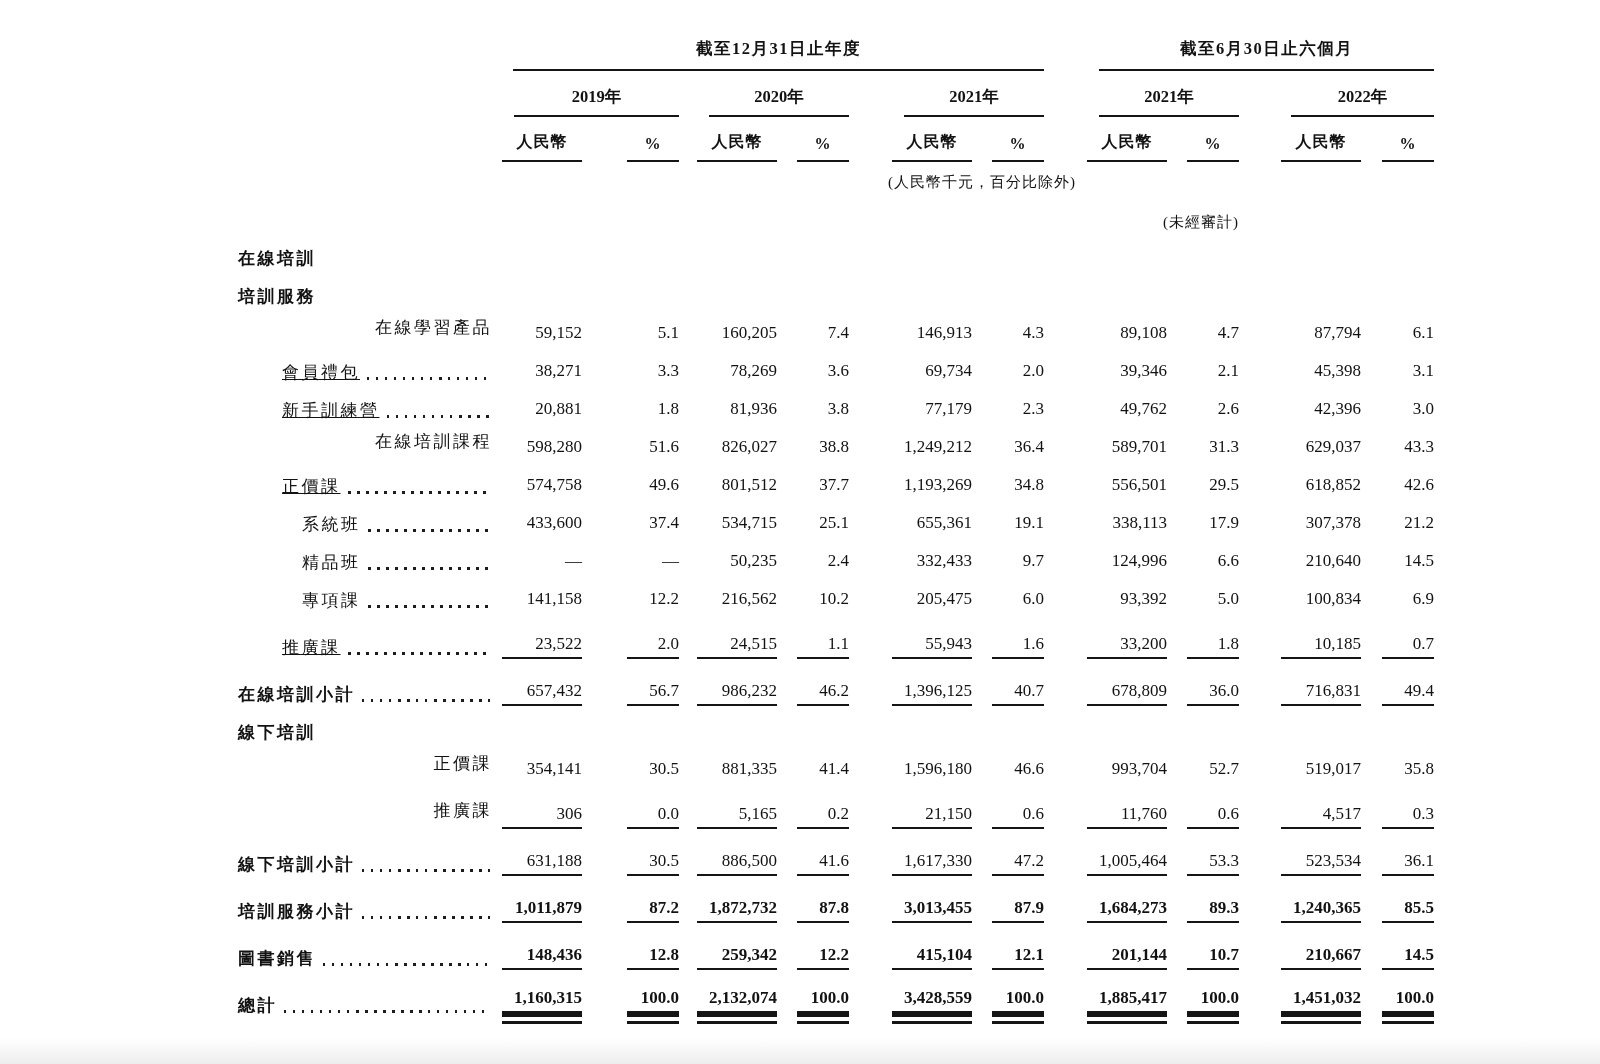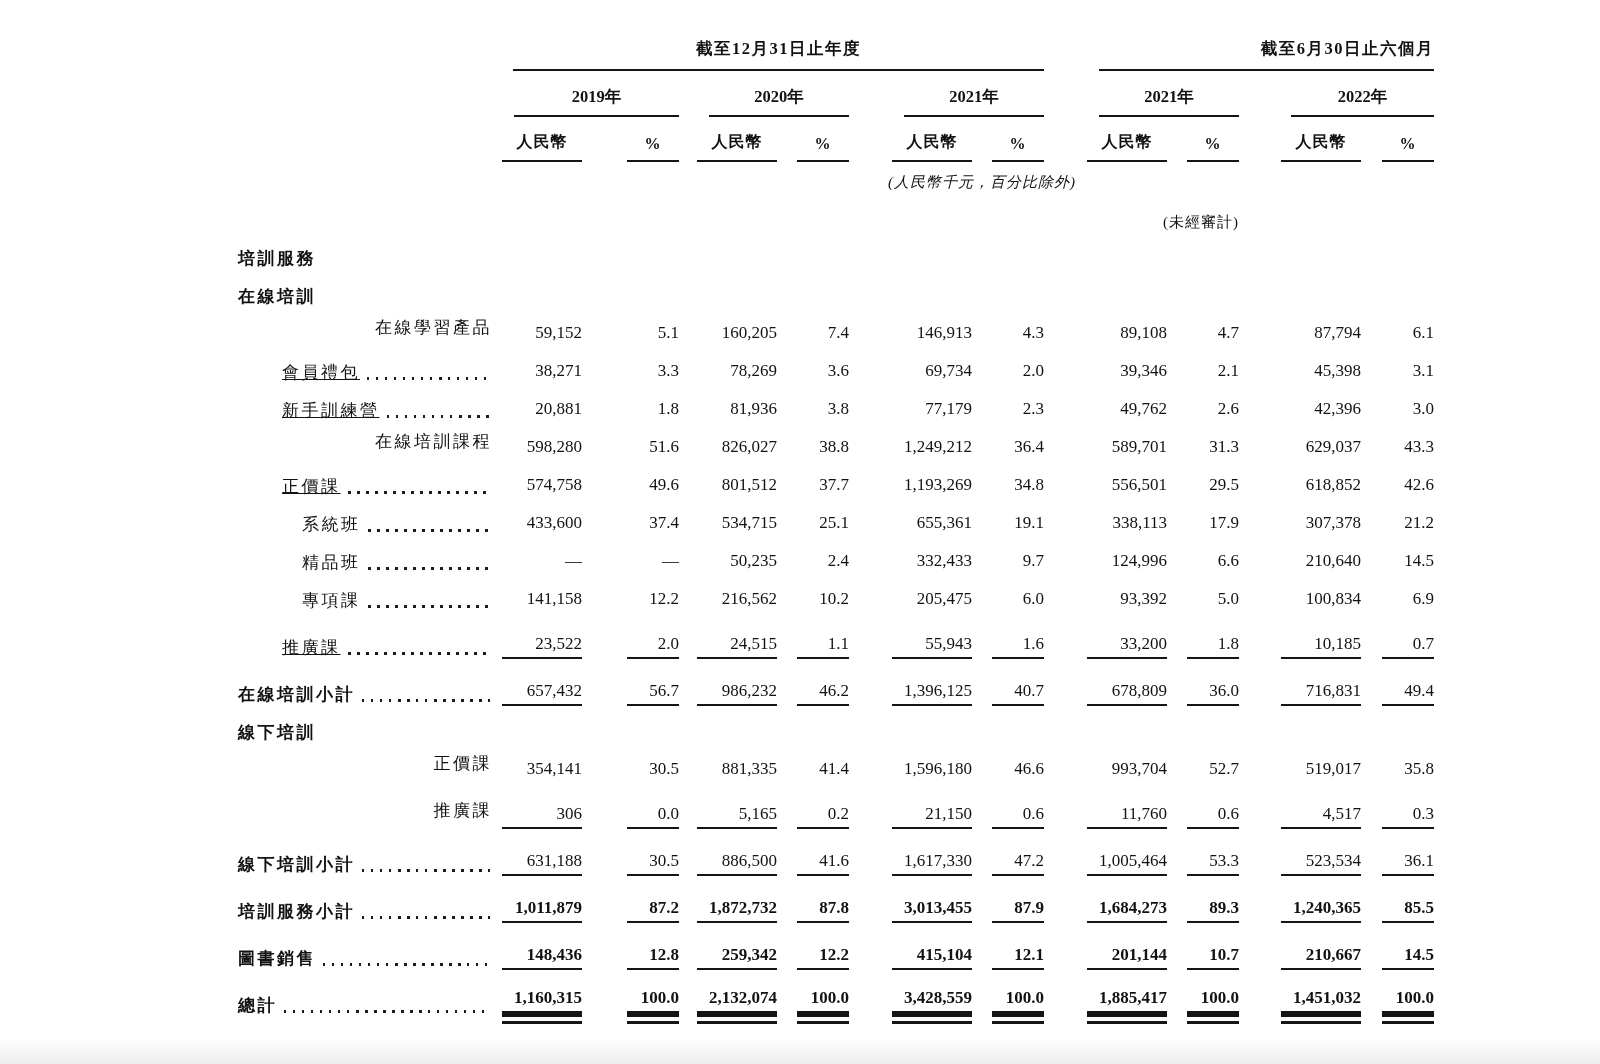--- a/index.html
+++ b/index.html
@@ -12,26 +12,26 @@
     position:absolute;left:0;bottom:0;width:1600px;height:26px;
     background:linear-gradient(to bottom,#ffffff,#ededee);
   }
   .tbl-wrap{position:absolute;left:234px;top:38px;width:1205px;}
   table{border-collapse:collapse;table-layout:fixed;width:1205px;}
   td{padding:0 5px 8px 0;vertical-align:bottom;overflow:visible;white-space:nowrap;}
   
   tr.h-group{height:34px;}
   tr.h-year{height:46px;}
   tr.h-col{height:45px;}
-  tr.h-note1{height:30px;font-style:italic;}
+  tr.h-note1{height:30px;}
   tr.h-note2{height:40px;}
   .grp{border-bottom:2.5px solid #151515;text-align:center;font-weight:700;
        font-size:16.5px;letter-spacing:1.5px;padding-bottom:9px;}
   .grp1{margin-left:16px;}
-  .grp2{margin-left:50px;text-align:right;}
+  .grp2{margin-left:50px;}
   .yr{border-bottom:2px solid #151515;text-align:center;font-weight:700;
       font-size:16.5px;padding-bottom:7px;}
   .yr19{margin-left:17px;}.yr20{margin-left:25px;}.yr21{margin-left:50px;}
   .yr21h{margin-left:50px;}.yr22{margin-left:47px;}
   .colhead{border-bottom:2px solid #151515;text-align:center;font-weight:700;
       font-size:16px;letter-spacing:1px;padding-bottom:7px;margin-left:auto;}
   .colhead.rmb{width:80px;}
   .colhead.pct{width:52px;}
   .note{font-size:15px;letter-spacing:1px;text-align:right;}
   .note1{padding-right:363px;}
@@ -137,38 +137,38 @@
       <tr class="h-note1">
         <td colspan="11" class="note note1">(人民幣千元，百分比除外)</td>
       </tr>
       <tr class="h-note2">
         <td colspan="11" class="note note2">(未經審計)</td>
       </tr>
 
     <tr class="drow">
           <td>
             <div class="lbl ind0 b">
+              <span>在線培訓</span>
+            </div>
+          </td>
+          <td></td>
+          <td></td>
+          <td></td>
+          <td></td>
+          <td></td>
+          <td></td>
+          <td></td>
+          <td></td>
+          <td></td>
+          <td></td>
+        </tr>
+        <tr class="drow">
+          <td>
+            <div class="lbl ind0 b">
               <span>培訓服務</span>
-            </div>
-          </td>
-          <td></td>
-          <td></td>
-          <td></td>
-          <td></td>
-          <td></td>
-          <td></td>
-          <td></td>
-          <td></td>
-          <td></td>
-          <td></td>
-        </tr>
-        <tr class="drow">
-          <td>
-            <div class="lbl ind0 b">
-              <span>在線培訓</span>
             </div>
           </td>
           <td></td>
           <td></td>
           <td></td>
           <td></td>
           <td></td>
           <td></td>
           <td></td>
           <td></td>

